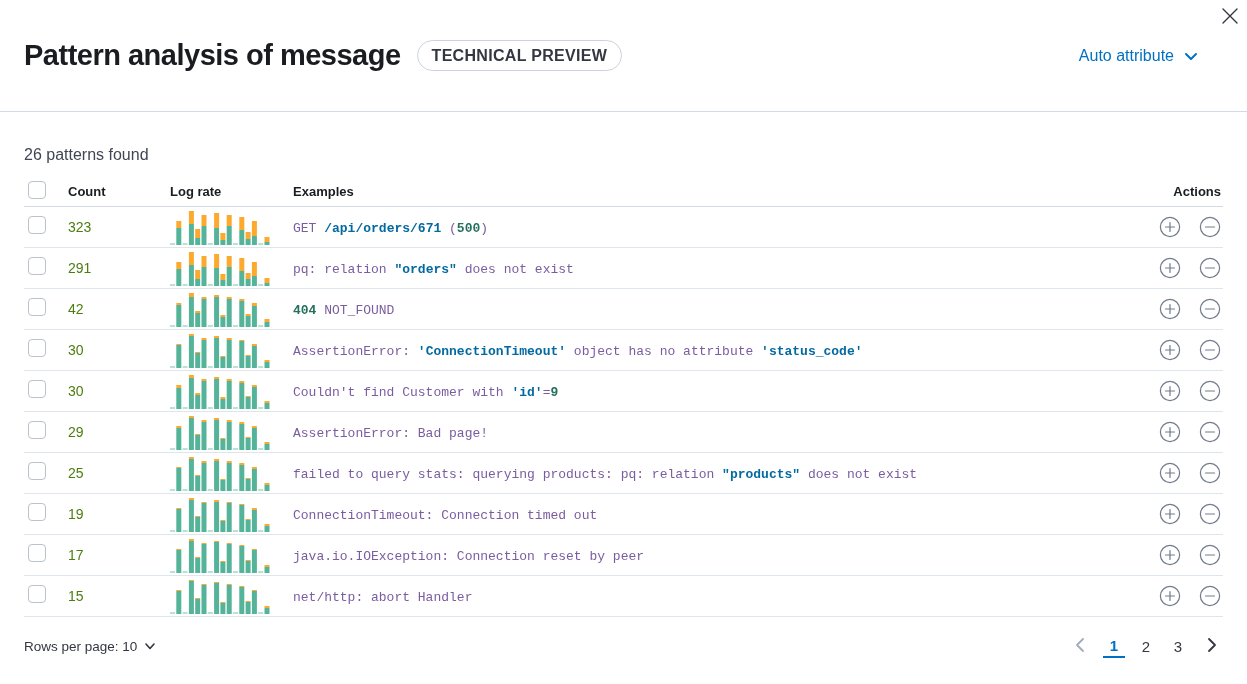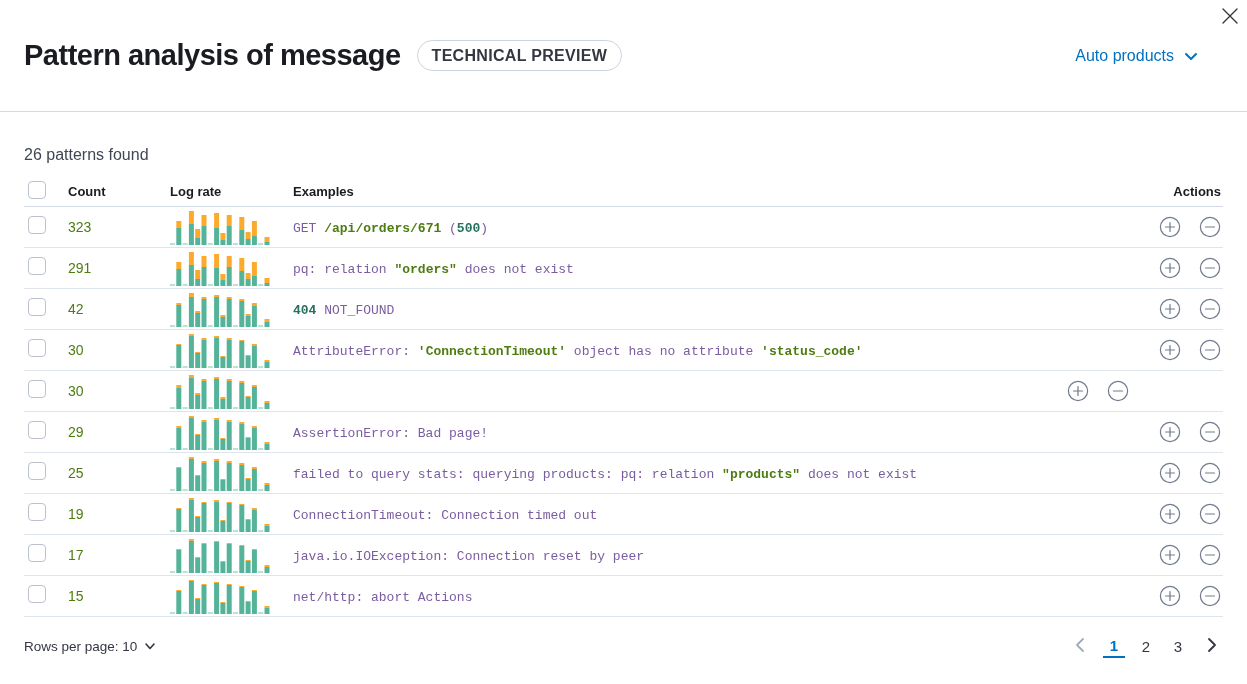--- a/index.html
+++ b/index.html
@@ -68,21 +68,21 @@
   }
   .c-check { padding-left: 4px; }
   .c-count { font-size: 14px; color: #4d7c0f; }
   .c-rate svg { display: block; }
   .c-example { overflow: hidden; }
   .c-example code {
     font-family: "Liberation Mono", "DejaVu Sans Mono", monospace;
     font-size: 13px; white-space: nowrap;
   }
   .tk-purple { color: #7a5ca0; }
-  .tk-red    { color: #4d7c0f; font-weight: 700; }
+  .tk-red    { color: #0369a1; font-weight: 700; }
   .tk-green  { color: #26705f; font-weight: 700; }
 
   .c-actions { display: flex; justify-content: flex-end; gap: 18px; padding-right: 2px; }
   .action-btn { background: none; border: none; padding: 0; cursor: pointer; width: 22px; height: 22px; }
 
   
   .table-footer {
     margin-top: 16px;
     display: flex; align-items: center; justify-content: space-between;
   }
@@ -105,21 +105,21 @@
   }
   .nav-btn { background: none; border: none; cursor: pointer; padding: 0 2px; width: 24px; height: 24px; }
 </style>
 </head>
 <body>
 
 <div class="flyout-header">
   <h1 class="page-title">Pattern analysis of message</h1>
   <span class="badge">TECHNICAL PREVIEW</span>
   <button class="sampling-btn">
-    <span>Auto products</span>
+    <span>Auto attribute</span>
     <span style="display:inline-flex;">
       <svg width="16" height="16" viewBox="0 0 16 16">
           <polyline points="3,6 8,11 13,6" fill="none" stroke="#0071c2" stroke-width="2" stroke-linecap="round" stroke-linejoin="round"></polyline>
         </svg>
     </span>
   </button>
   <button class="close-btn" aria-label="Close">
     <svg width="18" height="18" viewBox="0 0 18 18">
         <path d="M2 2 L16 16 M16 2 L2 16" stroke="#343741" stroke-width="1.4" stroke-linecap="round"></path>
       </svg>
@@ -318,21 +318,21 @@
             <rect x="69.3" y="9.0" width="5" height="27.0" fill="#54b399"></rect>
             <rect x="75.6" y="23.0" width="5" height="1.0" fill="#fcaa2e"></rect>
             <rect x="75.6" y="24.0" width="5" height="12.0" fill="#54b399"></rect>
             <rect x="81.9" y="12.0" width="5" height="2.0" fill="#fcaa2e"></rect>
             <rect x="81.9" y="14.0" width="5" height="22.0" fill="#54b399"></rect>
             <rect x="88.2" y="34.0" width="5" height="2.0" fill="#b9e2d5"></rect>
             <rect x="94.5" y="28.0" width="5" height="2.0" fill="#fcaa2e"></rect>
             <rect x="94.5" y="30.0" width="5" height="6.0" fill="#54b399"></rect>
           </svg>
         </div>
-    <div class="c-example"><code><span class="tk-purple">AttributeError: </span><span class="tk-red">'ConnectionTimeout'</span><span class="tk-purple"> object has no attribute </span><span class="tk-red">'status_code'</span></code></div>
+    <div class="c-example"><code><span class="tk-purple">AssertionError: </span><span class="tk-red">'ConnectionTimeout'</span><span class="tk-purple"> object has no attribute </span><span class="tk-red">'status_code'</span></code></div>
     <div class="c-actions">
       <button class="action-btn" aria-label="Filter for pattern">
         <svg width="22" height="22" viewBox="0 0 22 22">
               <circle cx="11" cy="11" r="9.6" fill="none" stroke="#717b8c" stroke-width="1.2"></circle>
               <path d="M6.5 11 H15.5 M11 6.5 V15.5" stroke="#717b8c" stroke-width="1.2" stroke-linecap="round"></path>
             </svg>
       </button>
       <button class="action-btn" aria-label="Filter out pattern">
         <svg width="22" height="22" viewBox="0 0 22 22">
               <circle cx="11" cy="11" r="9.6" fill="none" stroke="#717b8c" stroke-width="1.2"></circle>
@@ -369,20 +369,21 @@
             <rect x="69.3" y="10.0" width="5" height="26.0" fill="#54b399"></rect>
             <rect x="75.6" y="23.0" width="5" height="1.0" fill="#fcaa2e"></rect>
             <rect x="75.6" y="24.0" width="5" height="12.0" fill="#54b399"></rect>
             <rect x="81.9" y="12.0" width="5" height="2.0" fill="#fcaa2e"></rect>
             <rect x="81.9" y="14.0" width="5" height="22.0" fill="#54b399"></rect>
             <rect x="88.2" y="34.0" width="5" height="2.0" fill="#b9e2d5"></rect>
             <rect x="94.5" y="28.0" width="5" height="2.0" fill="#fcaa2e"></rect>
             <rect x="94.5" y="30.0" width="5" height="6.0" fill="#54b399"></rect>
           </svg>
         </div>
+    <div class="c-example"><code><span class="tk-purple">Couldn't find Customer with </span><span class="tk-red">'id'</span><span class="tk-purple">=</span><span class="tk-green">9</span></code></div>
     <div class="c-actions">
       <button class="action-btn" aria-label="Filter for pattern">
         <svg width="22" height="22" viewBox="0 0 22 22">
               <circle cx="11" cy="11" r="9.6" fill="none" stroke="#717b8c" stroke-width="1.2"></circle>
               <path d="M6.5 11 H15.5 M11 6.5 V15.5" stroke="#717b8c" stroke-width="1.2" stroke-linecap="round"></path>
             </svg>
       </button>
       <button class="action-btn" aria-label="Filter out pattern">
         <svg width="22" height="22" viewBox="0 0 22 22">
               <circle cx="11" cy="11" r="9.6" fill="none" stroke="#717b8c" stroke-width="1.2"></circle>
@@ -623,21 +624,21 @@
             <rect x="69.3" y="9.0" width="5" height="27.0" fill="#54b399"></rect>
             <rect x="75.6" y="23.0" width="5" height="1.0" fill="#fcaa2e"></rect>
             <rect x="75.6" y="24.0" width="5" height="12.0" fill="#54b399"></rect>
             <rect x="81.9" y="12.0" width="5" height="1.0" fill="#fcaa2e"></rect>
             <rect x="81.9" y="13.0" width="5" height="23.0" fill="#54b399"></rect>
             <rect x="88.2" y="34.0" width="5" height="2.0" fill="#b9e2d5"></rect>
             <rect x="94.5" y="28.0" width="5" height="2.0" fill="#fcaa2e"></rect>
             <rect x="94.5" y="30.0" width="5" height="6.0" fill="#54b399"></rect>
           </svg>
         </div>
-    <div class="c-example"><code><span class="tk-purple">net/http: abort Actions</span></code></div>
+    <div class="c-example"><code><span class="tk-purple">net/http: abort Handler</span></code></div>
     <div class="c-actions">
       <button class="action-btn" aria-label="Filter for pattern">
         <svg width="22" height="22" viewBox="0 0 22 22">
               <circle cx="11" cy="11" r="9.6" fill="none" stroke="#717b8c" stroke-width="1.2"></circle>
               <path d="M6.5 11 H15.5 M11 6.5 V15.5" stroke="#717b8c" stroke-width="1.2" stroke-linecap="round"></path>
             </svg>
       </button>
       <button class="action-btn" aria-label="Filter out pattern">
         <svg width="22" height="22" viewBox="0 0 22 22">
               <circle cx="11" cy="11" r="9.6" fill="none" stroke="#717b8c" stroke-width="1.2"></circle>

